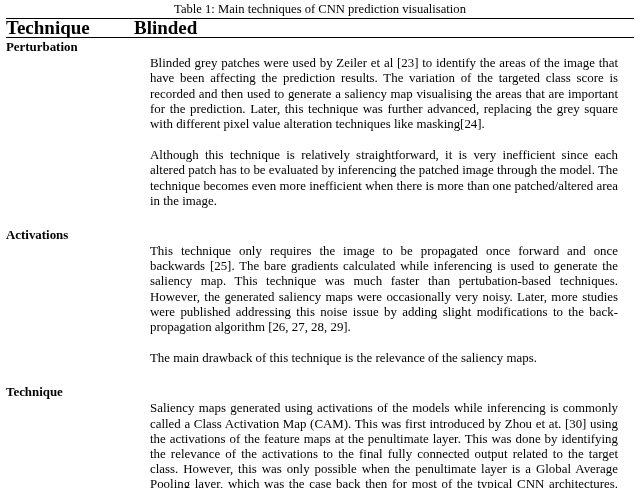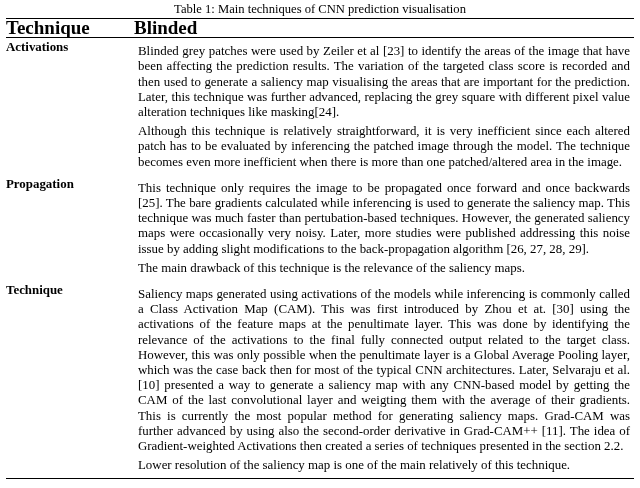--- a/index.html
+++ b/index.html
@@ -46,50 +46,50 @@
   }
   td {
     vertical-align: top;
     padding: 2px 0 1px 0;
   }
   td.technique {
     font-weight: bold;
     padding-right: 8px;
   }
   td.studies p {
-    margin: 4px;
+    margin: 16px;
     text-align: justify;
   }
 </style>
 </head>
 <body>
 
 <div class="page">
 
   <div class="caption">Table 1: Main techniques of CNN prediction visualisation</div>
 
   <table class="paper-table">
     <thead>
       <tr>
         <th class="col-technique">Technique</th>
         <th class="col-studies">Blinded</th>
       </tr>
     </thead>
     <tbody>
 
       <tr>
-        <td class="technique">Activations</td>
+        <td class="technique">Perturbation</td>
         <td class="studies">
           <p>Blinded grey patches were used by Zeiler et al [23] to identify the areas of the image that have been affecting the prediction results. The variation of the targeted class score is recorded and then used to generate a saliency map visualising the areas that are important for the prediction. Later, this technique was further advanced, replacing the grey square with different pixel value alteration techniques like masking[24].</p>
           <p>Although this technique is relatively straightforward, it is very inefficient since each altered patch has to be evaluated by inferencing the patched image through the model. The technique becomes even more inefficient when there is more than one patched/altered area in the image.</p>
         </td>
       </tr>
 
       <tr>
-        <td class="technique">Propagation</td>
+        <td class="technique">Activations</td>
         <td class="studies">
           <p>This technique only requires the image to be propagated once forward and once backwards [25]. The bare gradients calculated while inferencing is used to generate the saliency map. This technique was much faster than pertubation-based techniques. However, the generated saliency maps were occasionally very noisy. Later, more studies were published addressing this noise issue by adding slight modifications to the back-propagation algorithm [26, 27, 28, 29].</p>
           <p>The main drawback of this technique is the relevance of the saliency maps.</p>
         </td>
       </tr>
 
       <tr>
         <td class="technique">Technique</td>
         <td class="studies">
           <p>Saliency maps generated using activations of the models while inferencing is commonly called a Class Activation Map (CAM). This was first introduced by Zhou et at. [30] using the activations of the feature maps at the penultimate layer. This was done by identifying the relevance of the activations to the final fully connected output related to the target class. However, this was only possible when the penultimate layer is a Global Average Pooling layer, which was the case back then for most of the typical CNN architectures. Later, Selvaraju et al. [10] presented a way to generate a saliency map with any CNN-based model by getting the CAM of the last convolutional layer and weigting them with the average of their gradients. This is currently the most popular method for generating saliency maps. Grad-CAM was further advanced by using also the second-order derivative in Grad-CAM++ [11]. The idea of Gradient-weighted Activations then created a series of techniques presented in the section 2.2.</p>

